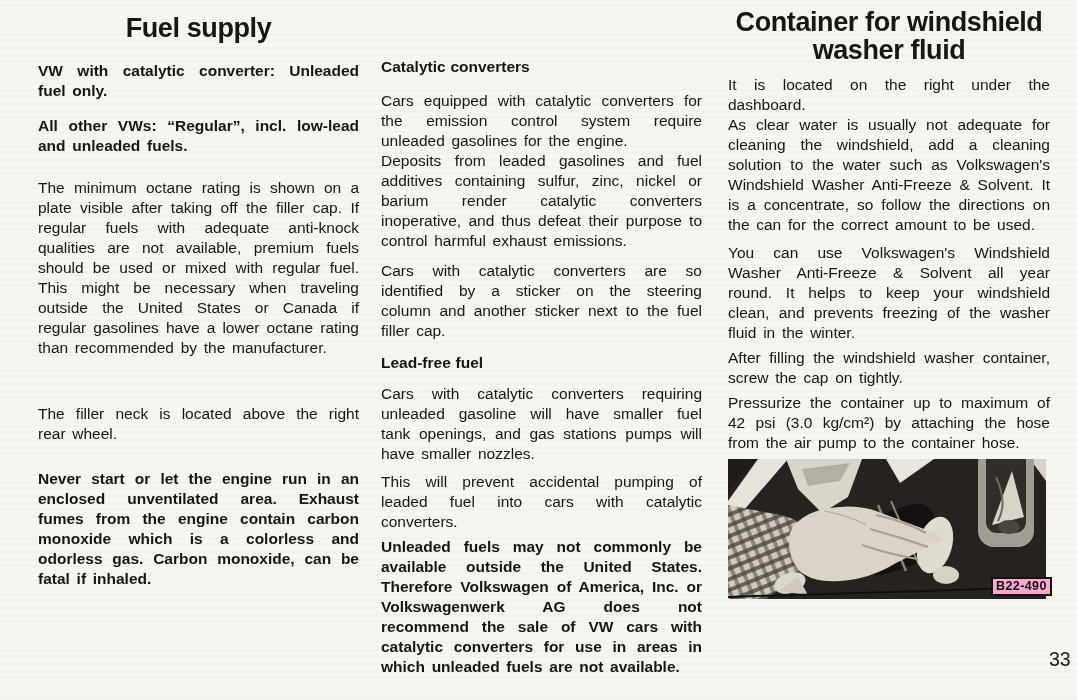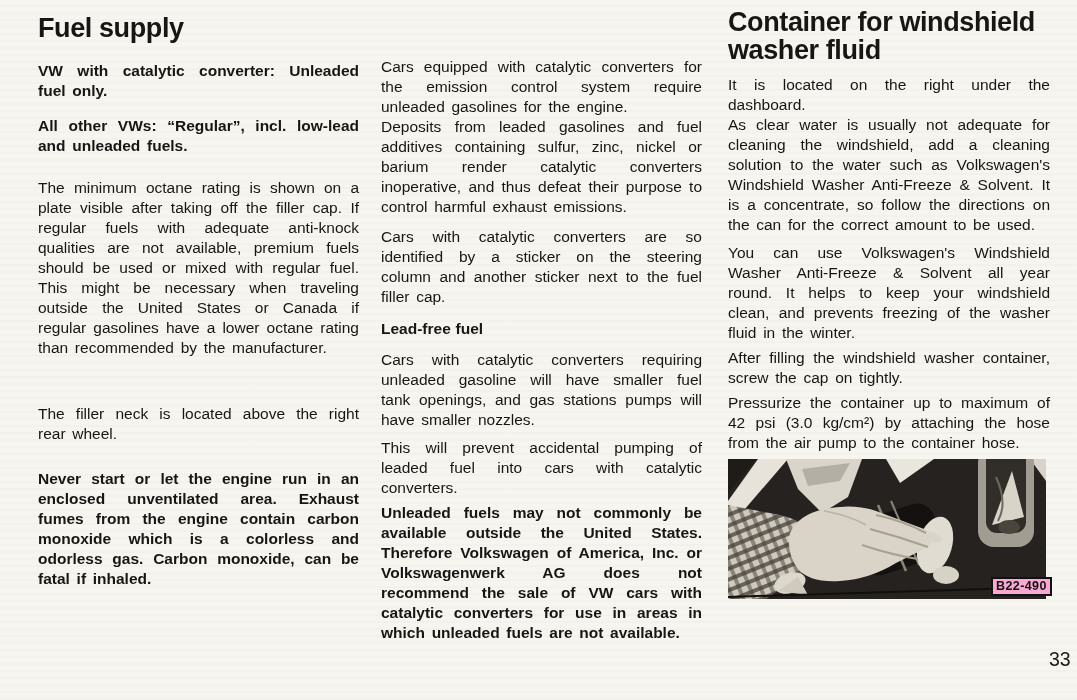--- a/index.html
+++ b/index.html
@@ -18,21 +18,21 @@
     line-height:20px;
     text-align:justify;
     word-spacing:2.4px;
   }
   #col-left  { left:38px;  top:14px; width:321px; }
   #col-mid   { left:381px; top:57px; width:321px; }
   #col-right { left:728px; top:8px;  width:322px; }
   .title {
     font-size:27px; line-height:28px; font-weight:700;
     letter-spacing:-0.4px; word-spacing:0;
-    margin:0 0 19px 0; text-align:left;
+    margin:0 0 19px 0; text-align:center;
   }
   .title .tl { display:block; }
   h3.subhead {
     font-size:15.5px; line-height:20px; font-weight:700;
     margin:0; text-align:left; word-spacing:0.5px;
   }
   p { margin:0; }
   p.b { font-weight:700; }
   .photo-figure {
     position:relative;
@@ -61,20 +61,21 @@
   <section class="col" id="col-left">
     <h1 class="title">Fuel supply</h1>
     <p class="b" style="margin-bottom:15px">VW with catalytic converter: Unleaded fuel only.</p>
     <p class="b" style="margin-bottom:22px">All other VWs: “Regular”, incl. low-lead and unleaded fuels.</p>
     <p style="margin-bottom:46px">The minimum octane rating is shown on a plate visible after taking off the filler cap. If regular fuels with adequate anti-knock qualities are not available, premium fuels should be used or mixed with regular fuel. This might be necessary when traveling outside the United States or Canada if regular gasolines have a lower octane rating than recommended by the manufacturer.</p>
     <p style="margin-bottom:25px">The filler neck is located above the right rear wheel.</p>
     <p class="b">Never start or let the engine run in an enclosed unventilated area. Exhaust fumes from the engine contain carbon monoxide which is a colorless and odorless gas. Carbon monoxide, can be fatal if inhaled.</p>
   </section>
 
   <section class="col" id="col-mid">
+    <h3 class="subhead" style="margin-bottom:14px">Catalytic converters</h3>
     <p>Cars equipped with catalytic converters for the emission control system require unleaded gasolines for the engine.</p>
     <p style="margin-bottom:10px">Deposits from leaded gasolines and fuel additives containing sulfur, zinc, nickel or barium render catalytic converters inoperative, and thus defeat their purpose to control harmful exhaust emissions.</p>
     <p style="margin-bottom:12px">Cars with catalytic converters are so identified by a sticker on the steering column and another sticker next to the fuel filler cap.</p>
     <h3 class="subhead" style="margin-bottom:11px">Lead-free fuel</h3>
     <p style="margin-bottom:8px">Cars with catalytic converters requiring unleaded gasoline will have smaller fuel tank openings, and gas stations pumps will have smaller nozzles.</p>
     <p style="margin-bottom:5px">This will prevent accidental pumping of leaded fuel into cars with catalytic converters.</p>
     <p class="b">Unleaded fuels may not commonly be available outside the United States. Therefore Volkswagen of America, Inc. or Volkswagenwerk AG does not recommend the sale of VW cars with catalytic converters for use in areas in which unleaded fuels are not available.</p>
   </section>
 
   <section class="col" id="col-right">

